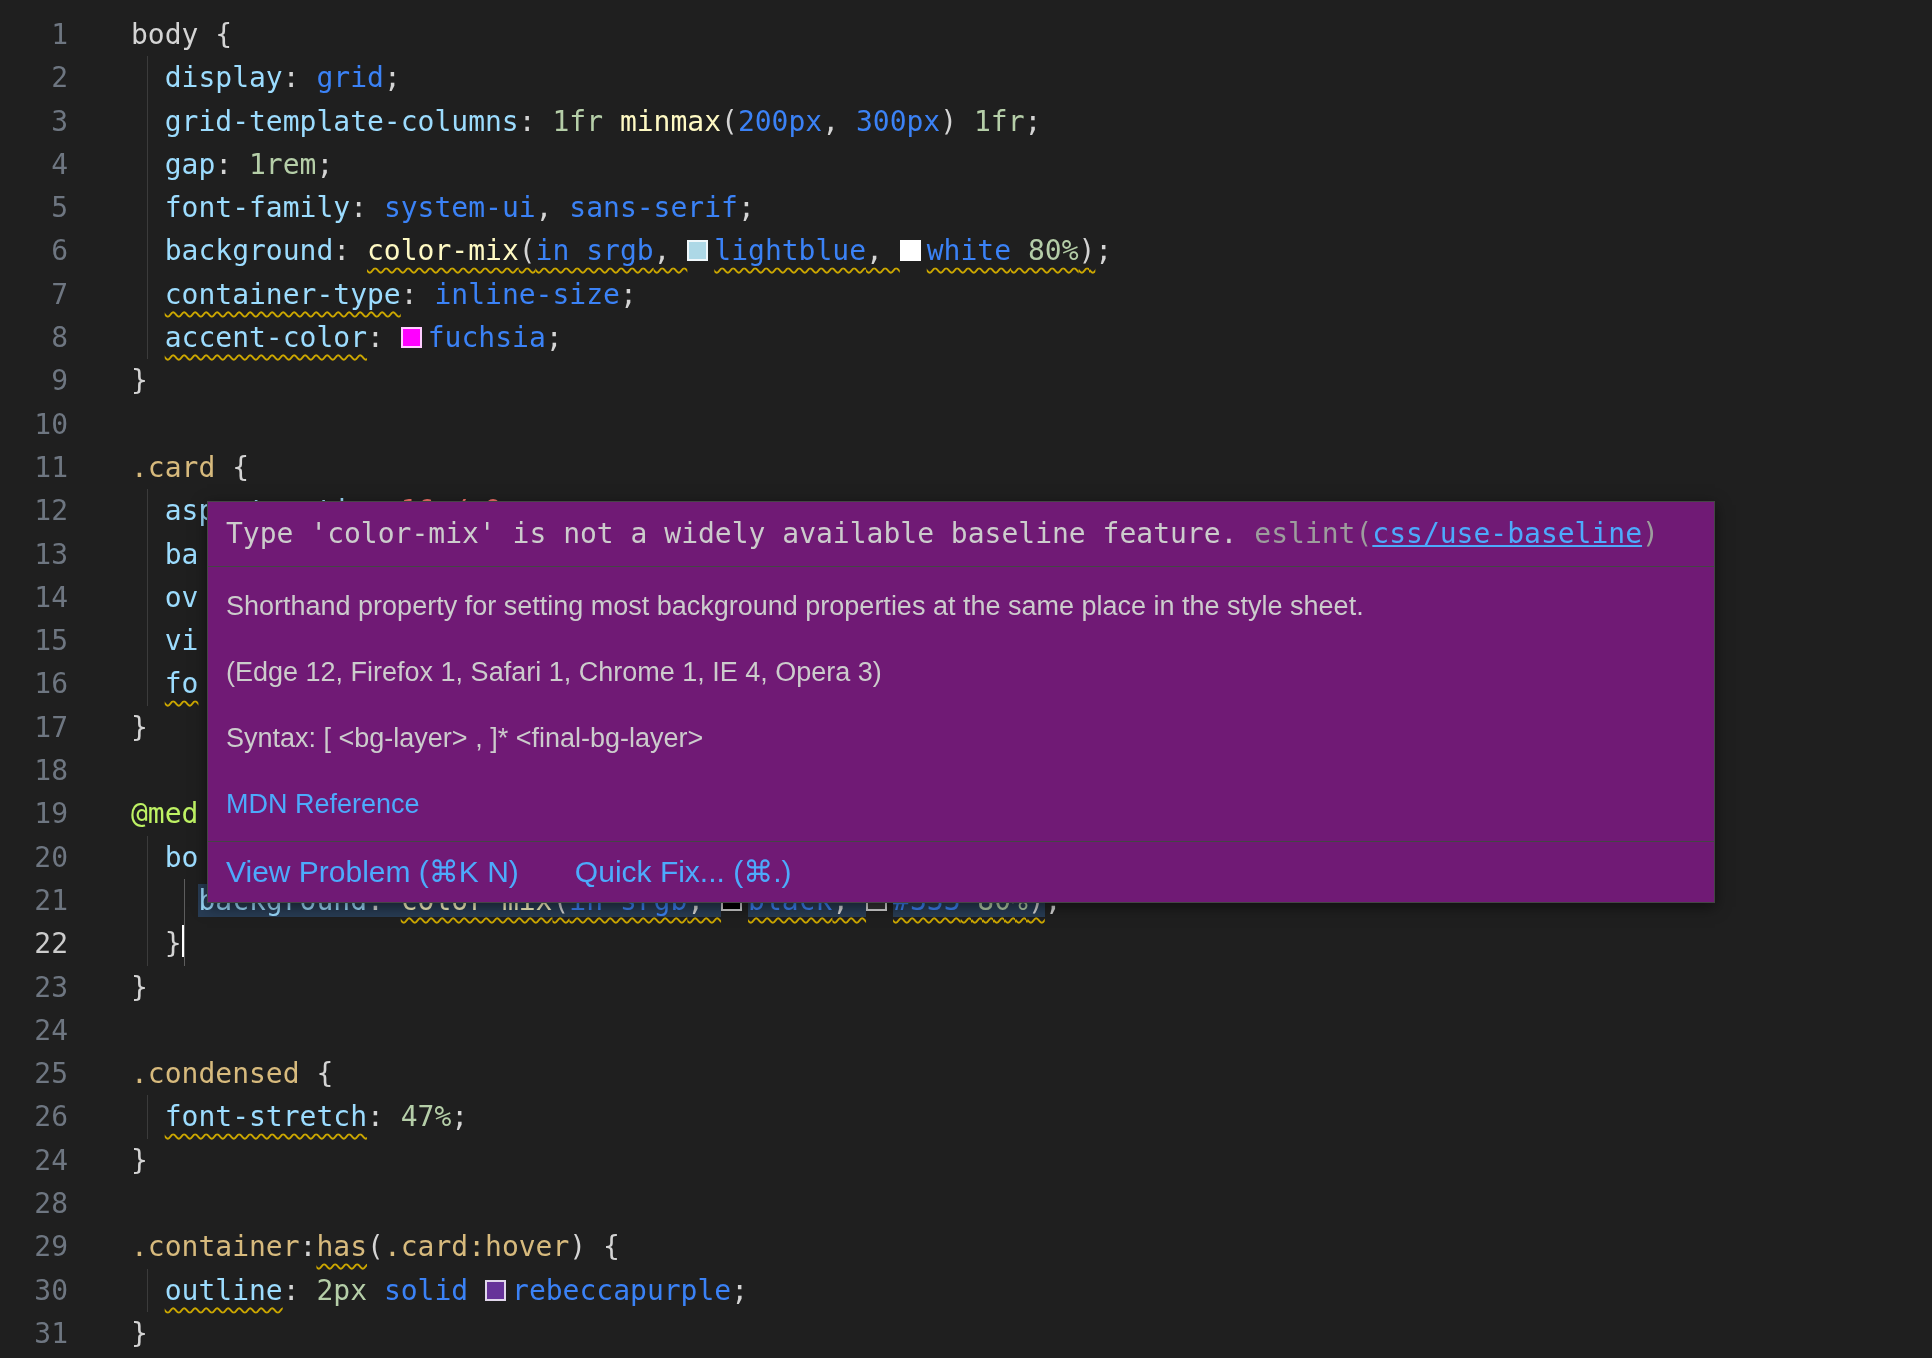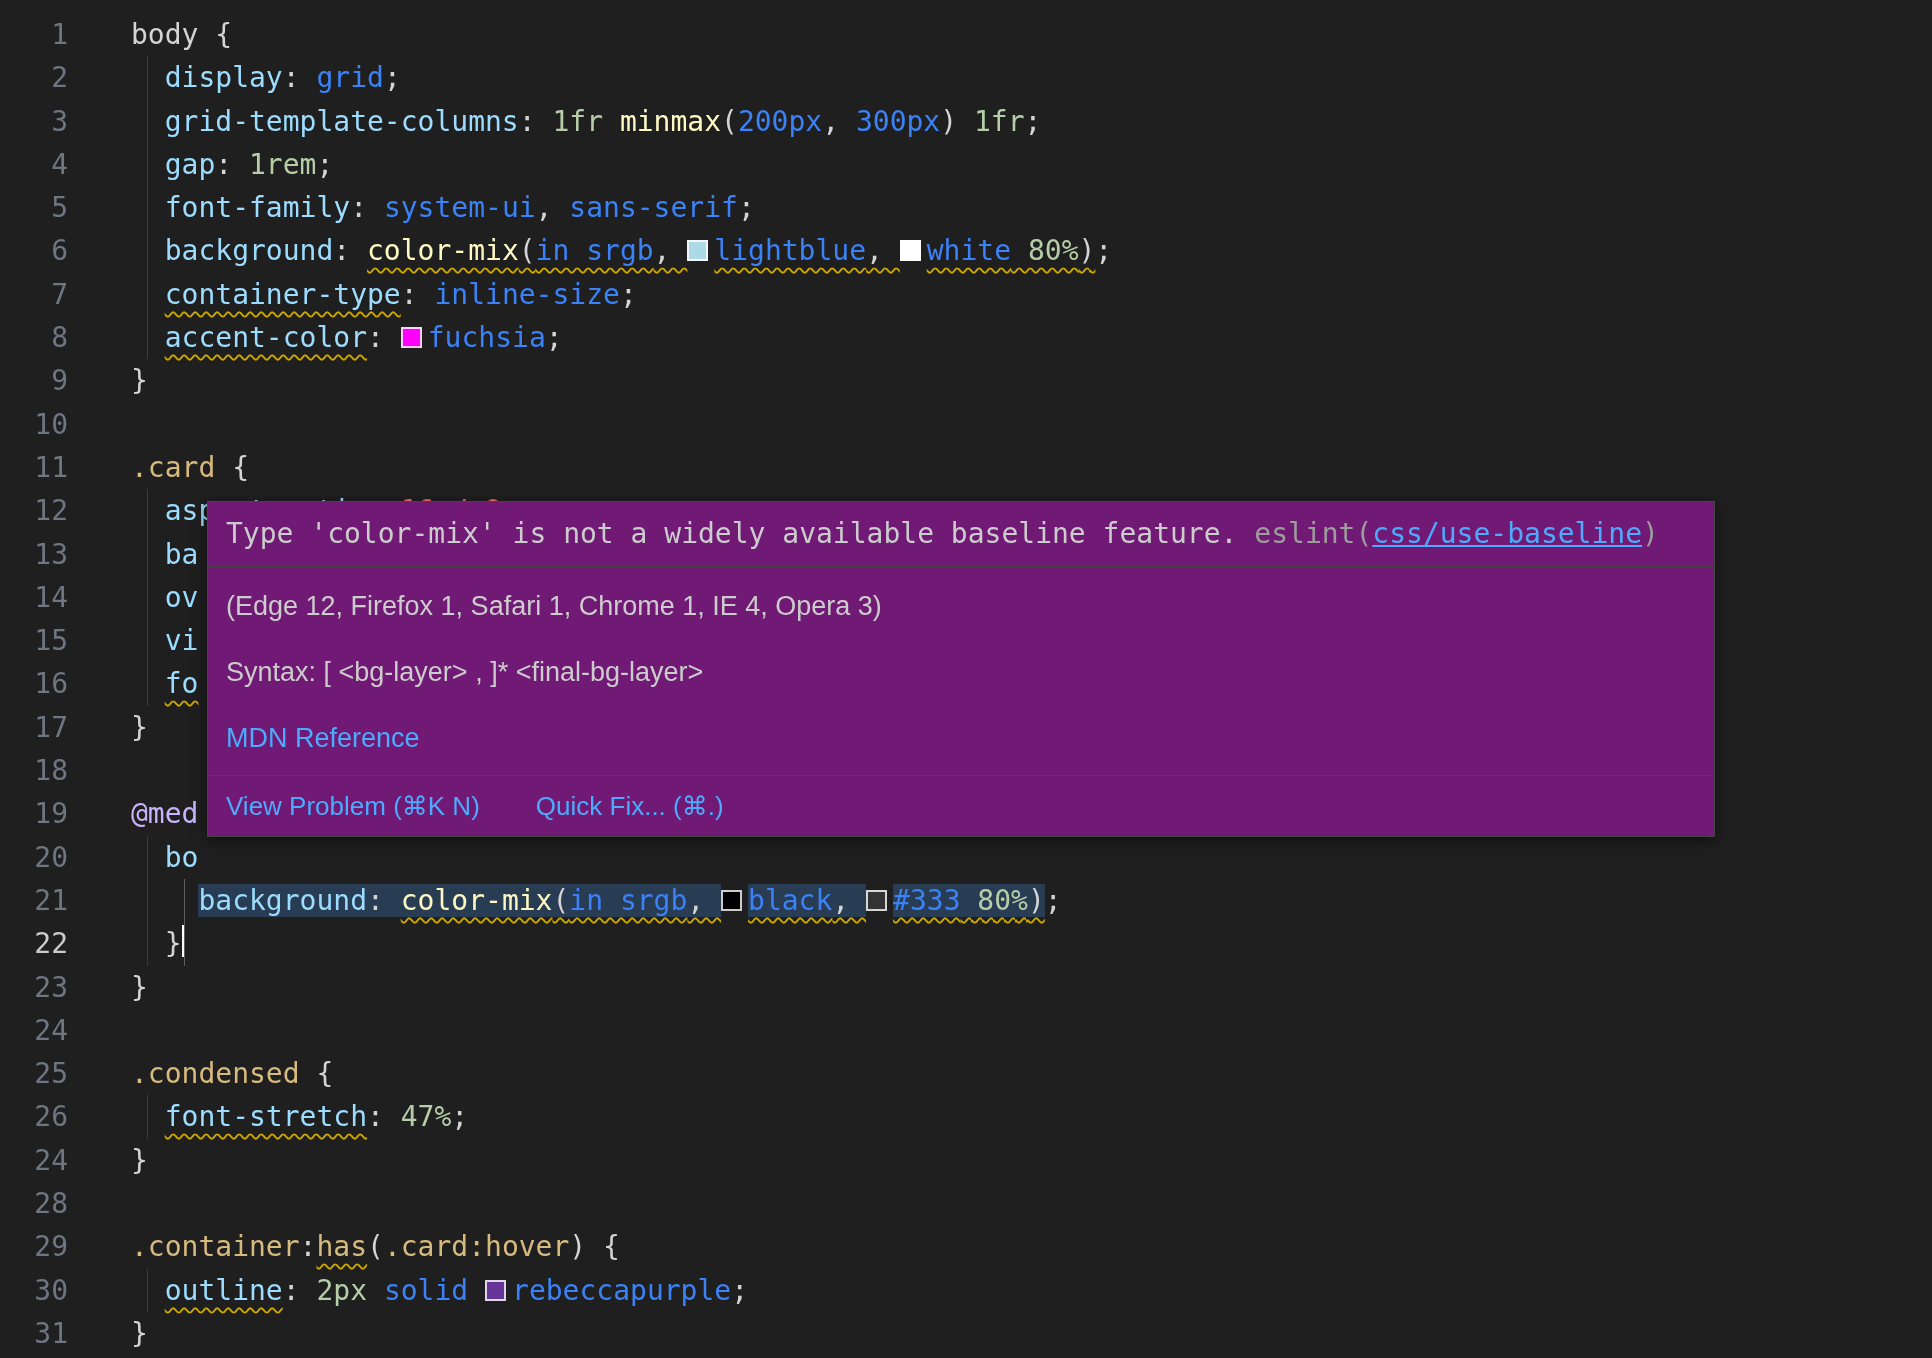--- a/index.html
+++ b/index.html
@@ -18,21 +18,21 @@
   .indent-guide{position:absolute;top:0;bottom:0;width:1px;background:#3b3b3b;}
   .indent-guide.g1{left:79px;}
   .indent-guide.g2{left:116px;background:#5d5d5d;}
   .tok-prop{color:#9cdcfe;}
   .tok-val{color:#3b82f6;}
   .tok-num{color:#b5cea8;}
   .tok-fn{color:#fef9c3;}
   .tok-punc{color:#d4d4d4;}
   .tok-plain{color:#d4d4d4;}
   .tok-sel{color:#d7ba7d;}
-  .tok-at{color:#c4b5fd;text-align:right;}
+  .tok-at{color:#bef264;text-align:right;}
   .tok-err{color:#f47067;}
   .squiggle{
     text-decoration:underline;
     text-decoration-style:wavy;
     text-decoration-color:var(--warning,#cca700);
     text-decoration-thickness:2px;
     text-underline-offset:7px;
     text-decoration-skip-ink:none;
   }
   .hl{background:rgba(48,84,128,.55);}
@@ -46,21 +46,21 @@
     color:#cccccc;z-index:10;
   }
   .hover-diag{font-family:"DejaVu Sans Mono",monospace;font-size:28px;line-height:38px;padding:13px 18px;}
   .hover-diag .dim{color:#9d9d9d;}
   .link{color:var(--link,#4daafc);cursor:pointer;text-decoration:none;}
   .link-underline{text-decoration:underline;}
   .hover-divider{height:1px;background:#454545;}
   .hover-docs{font-family:"Liberation Sans",sans-serif;font-size:27px;line-height:34px;padding:22px 18px 4px;}
   .hover-docs p{margin:0 0 32px;}
   .hover-docs p.last{margin-bottom:16px;}
-  .hover-actions{font-family:"Liberation Sans",sans-serif;font-size:26px;line-height:30px;padding:15px 18px;display:flex;gap:56px;}
+  .hover-actions{font-family:"Liberation Sans",sans-serif;font-size:30px;line-height:30px;padding:15px 18px;display:flex;gap:56px;}
 </style>
 </head>
 <body style="background: rgb(31, 31, 31);">
 
 <div class="editor">
   <div>
       <div class="code-line"><div class="gutter">1</div><div class="line-content"><span class="tok-plain">body </span><span class="tok-punc">{</span></div></div>
       <div class="code-line"><div class="gutter">2</div><div class="line-content"><span class="indent-guide g1"></span><span class="tok-plain">  </span><span class="tok-prop">display</span><span class="tok-punc">: </span><span class="tok-val">grid</span><span class="tok-punc">;</span></div></div>
       <div class="code-line"><div class="gutter">3</div><div class="line-content"><span class="indent-guide g1"></span><span class="tok-plain">  </span><span class="tok-prop">grid-template-columns</span><span class="tok-punc">: </span><span class="tok-num">1fr </span><span class="tok-fn">minmax</span><span class="tok-punc">(</span><span class="tok-val">200px</span><span class="tok-punc">, </span><span class="tok-val">300px</span><span class="tok-punc">)</span><span class="tok-num"> 1fr</span><span class="tok-punc">;</span></div></div>
       <div class="code-line"><div class="gutter">4</div><div class="line-content"><span class="indent-guide g1"></span><span class="tok-plain">  </span><span class="tok-prop">gap</span><span class="tok-punc">: </span><span class="tok-num">1rem</span><span class="tok-punc">;</span></div></div>
@@ -92,20 +92,21 @@
       <div class="code-line"><div class="gutter">30</div><div class="line-content"><span class="indent-guide g1"></span><span class="tok-plain">  </span><span class="tok-prop squiggle">outline</span><span class="tok-punc">: </span><span class="tok-num">2px </span><span class="tok-val">solid </span><span class="swatch" style="background: rgb(102, 51, 153);"></span><span class="tok-val">rebeccapurple</span><span class="tok-punc">;</span></div></div>
       <div class="code-line"><div class="gutter">31</div><div class="line-content"><span class="tok-punc">}</span></div></div>
     </div>
 
   <div class="hover-widget">
     <div class="hover-diag">
       <span>Type 'color-mix' is not a widely available baseline feature. </span><span class="dim">eslint(</span><span class="link link-underline">css/use-baseline</span><span class="dim">)</span>
     </div>
     <div class="hover-divider"></div>
     <div class="hover-docs">
+      <p>Shorthand property for setting most background properties at the same place in the style sheet.</p>
       <p>(Edge 12, Firefox 1, Safari 1, Chrome 1, IE 4, Opera 3)</p>
       <p>Syntax: [ &lt;bg-layer&gt; , ]* &lt;final-bg-layer&gt;</p>
       <p class="last"><span class="link">MDN Reference</span></p>
     </div>
     <div class="hover-divider"></div>
     <div class="hover-actions">
       <span class="link">View Problem (⌘K N)</span>
       <span class="link">Quick Fix... (⌘.)</span>
     </div>
   </div>

